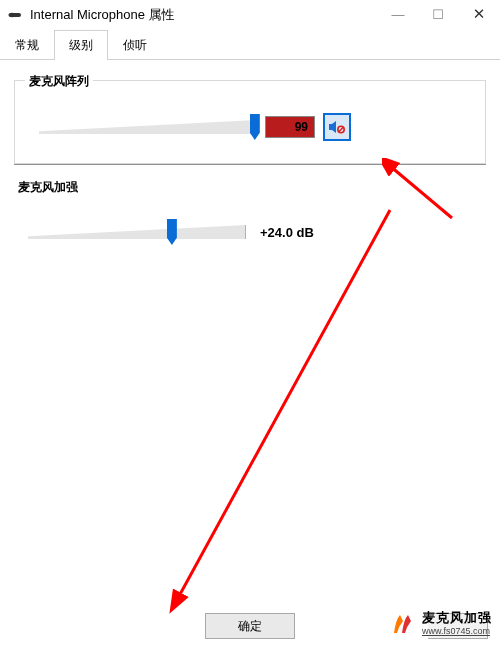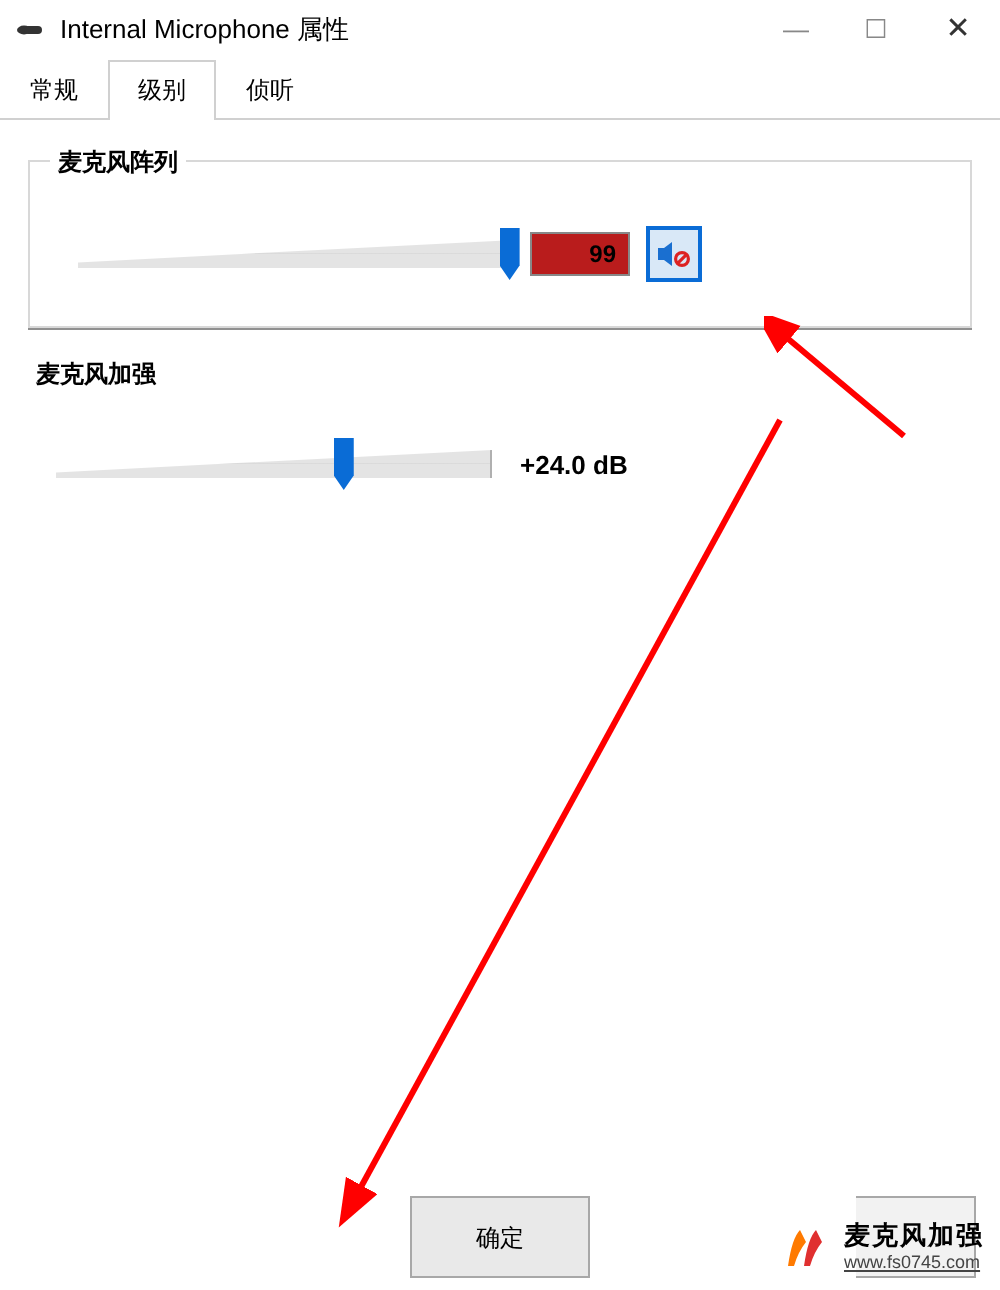--- a/index.html
+++ b/index.html
@@ -159,21 +159,21 @@
     bottom: 6px;
     left: 0;
     right: 0;
     display: flex;
     justify-content: center;
     gap: 18px;
     padding: 0 14px;
   }
   .std-btn {
     width: 90px;
-    height: 41px;
+    height: 26px;
     border: 1px solid #a8a8a8;
     background: #e9e9e9;
     font-size: 12px;
     font-family: inherit;
     cursor: pointer;
     text-align: center;
     line-height: 22px;
   }
   .std-btn.ghost {
     

